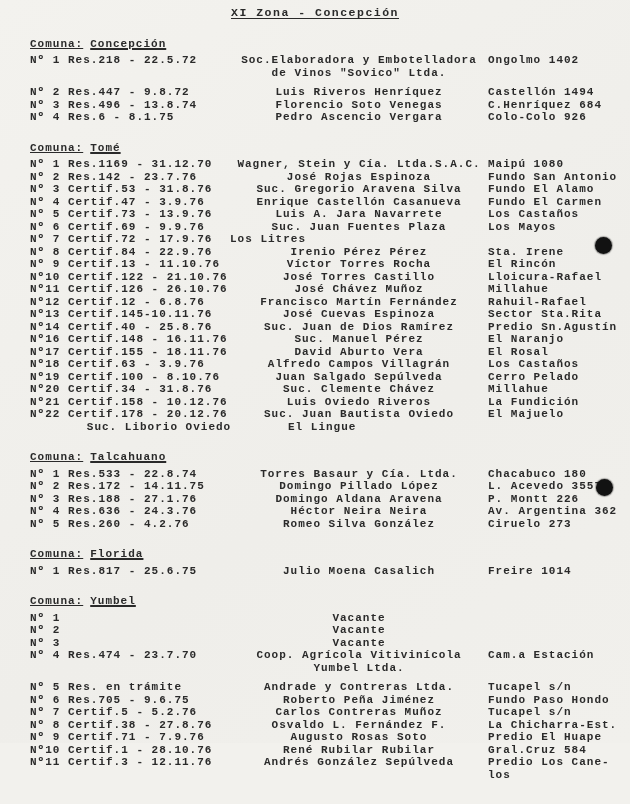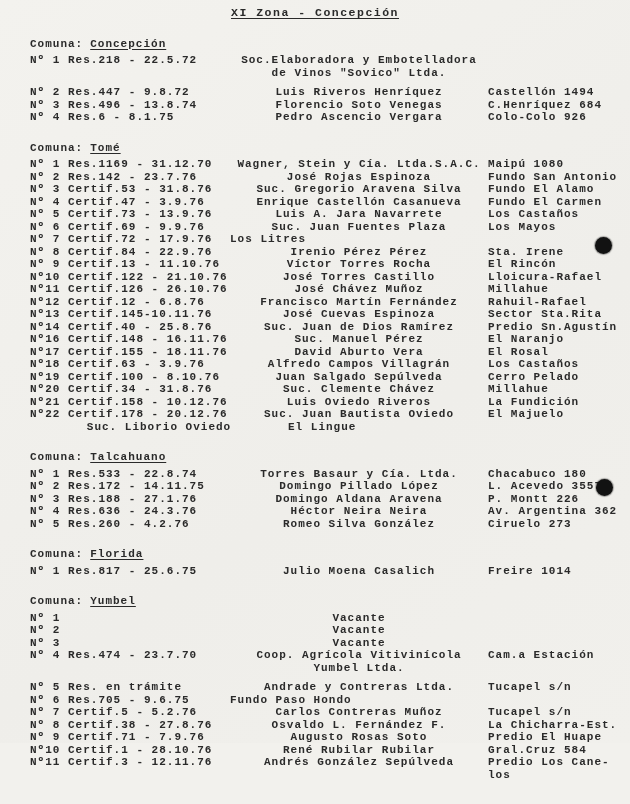--- a/index.html
+++ b/index.html
@@ -26,20 +26,21 @@
     font-size: 11.5px;
     letter-spacing: 1.5px;
     text-decoration: underline;
     text-underline-offset: 2px;
   }
   .sections { padding-left: 30px; }
   .section-header {
     margin-top: 18px;
     margin-bottom: 4px;
     letter-spacing: 1px;
+    text-decoration: underline;
   }
   .comuna-name {
     text-decoration: underline;
     text-underline-offset: 2px;
     margin-left: 7px;
   }
   .row { display: flex; letter-spacing: 1px; }
   .row.gap { margin-top: 7px; }
   .cell-ref { width: 200px; flex: 0 0 200px; white-space: pre; }
   .cell-holder { width: 258px; flex: 0 0 258px; white-space: pre-line; text-align: center; }
@@ -59,20 +60,21 @@
 
 <div class="page">
   <div class="doc-title">XI Zona - Concepción</div>
   <div class="sections" id="sections">
       <div class="section">
         <div class="section-header"><span class="comuna-label">Comuna:</span><span class="comuna-name">Concepción</span></div>
         <div class="row">
           <span class="cell-ref">Nº 1 Res.218 - 22.5.72</span>
           <span class="cell-holder">Soc.Elaboradora y Embotelladora
 de Vinos "Sovico" Ltda.</span>
+          <span class="cell-loc">Ongolmo 1402</span>
         </div>
         <div class="row gap">
           <span class="cell-ref">Nº 2 Res.447 - 9.8.72</span>
           <span class="cell-holder">Luis Riveros Henríquez</span>
           <span class="cell-loc">Castellón 1494</span>
         </div>
         <div class="row">
           <span class="cell-ref">Nº 3 Res.496 - 13.8.74</span>
           <span class="cell-holder">Florencio Soto Venegas</span>
           <span class="cell-loc">C.Henríquez 684</span>
@@ -253,20 +255,21 @@
 Yumbel Ltda.</span>
           <span class="cell-loc">Cam.a Estación</span>
         </div>
         <div class="row gap">
           <span class="cell-ref">Nº 5 Res. en trámite</span>
           <span class="cell-holder">Andrade y Contreras Ltda.</span>
           <span class="cell-loc">Tucapel s/n</span>
         </div>
         <div class="row">
           <span class="cell-ref">Nº 6 Res.705 - 9.6.75</span>
+          <span class="cell-holder">Roberto Peña Jiménez</span>
           <span class="cell-loc">Fundo Paso Hondo</span>
         </div>
         <div class="row">
           <span class="cell-ref">Nº 7 Certif.5 - 5.2.76</span>
           <span class="cell-holder">Carlos Contreras Muñoz</span>
           <span class="cell-loc">Tucapel s/n</span>
         </div>
         <div class="row">
           <span class="cell-ref">Nº 8 Certif.38 - 27.8.76</span>
           <span class="cell-holder">Osvaldo L. Fernández F.</span>

